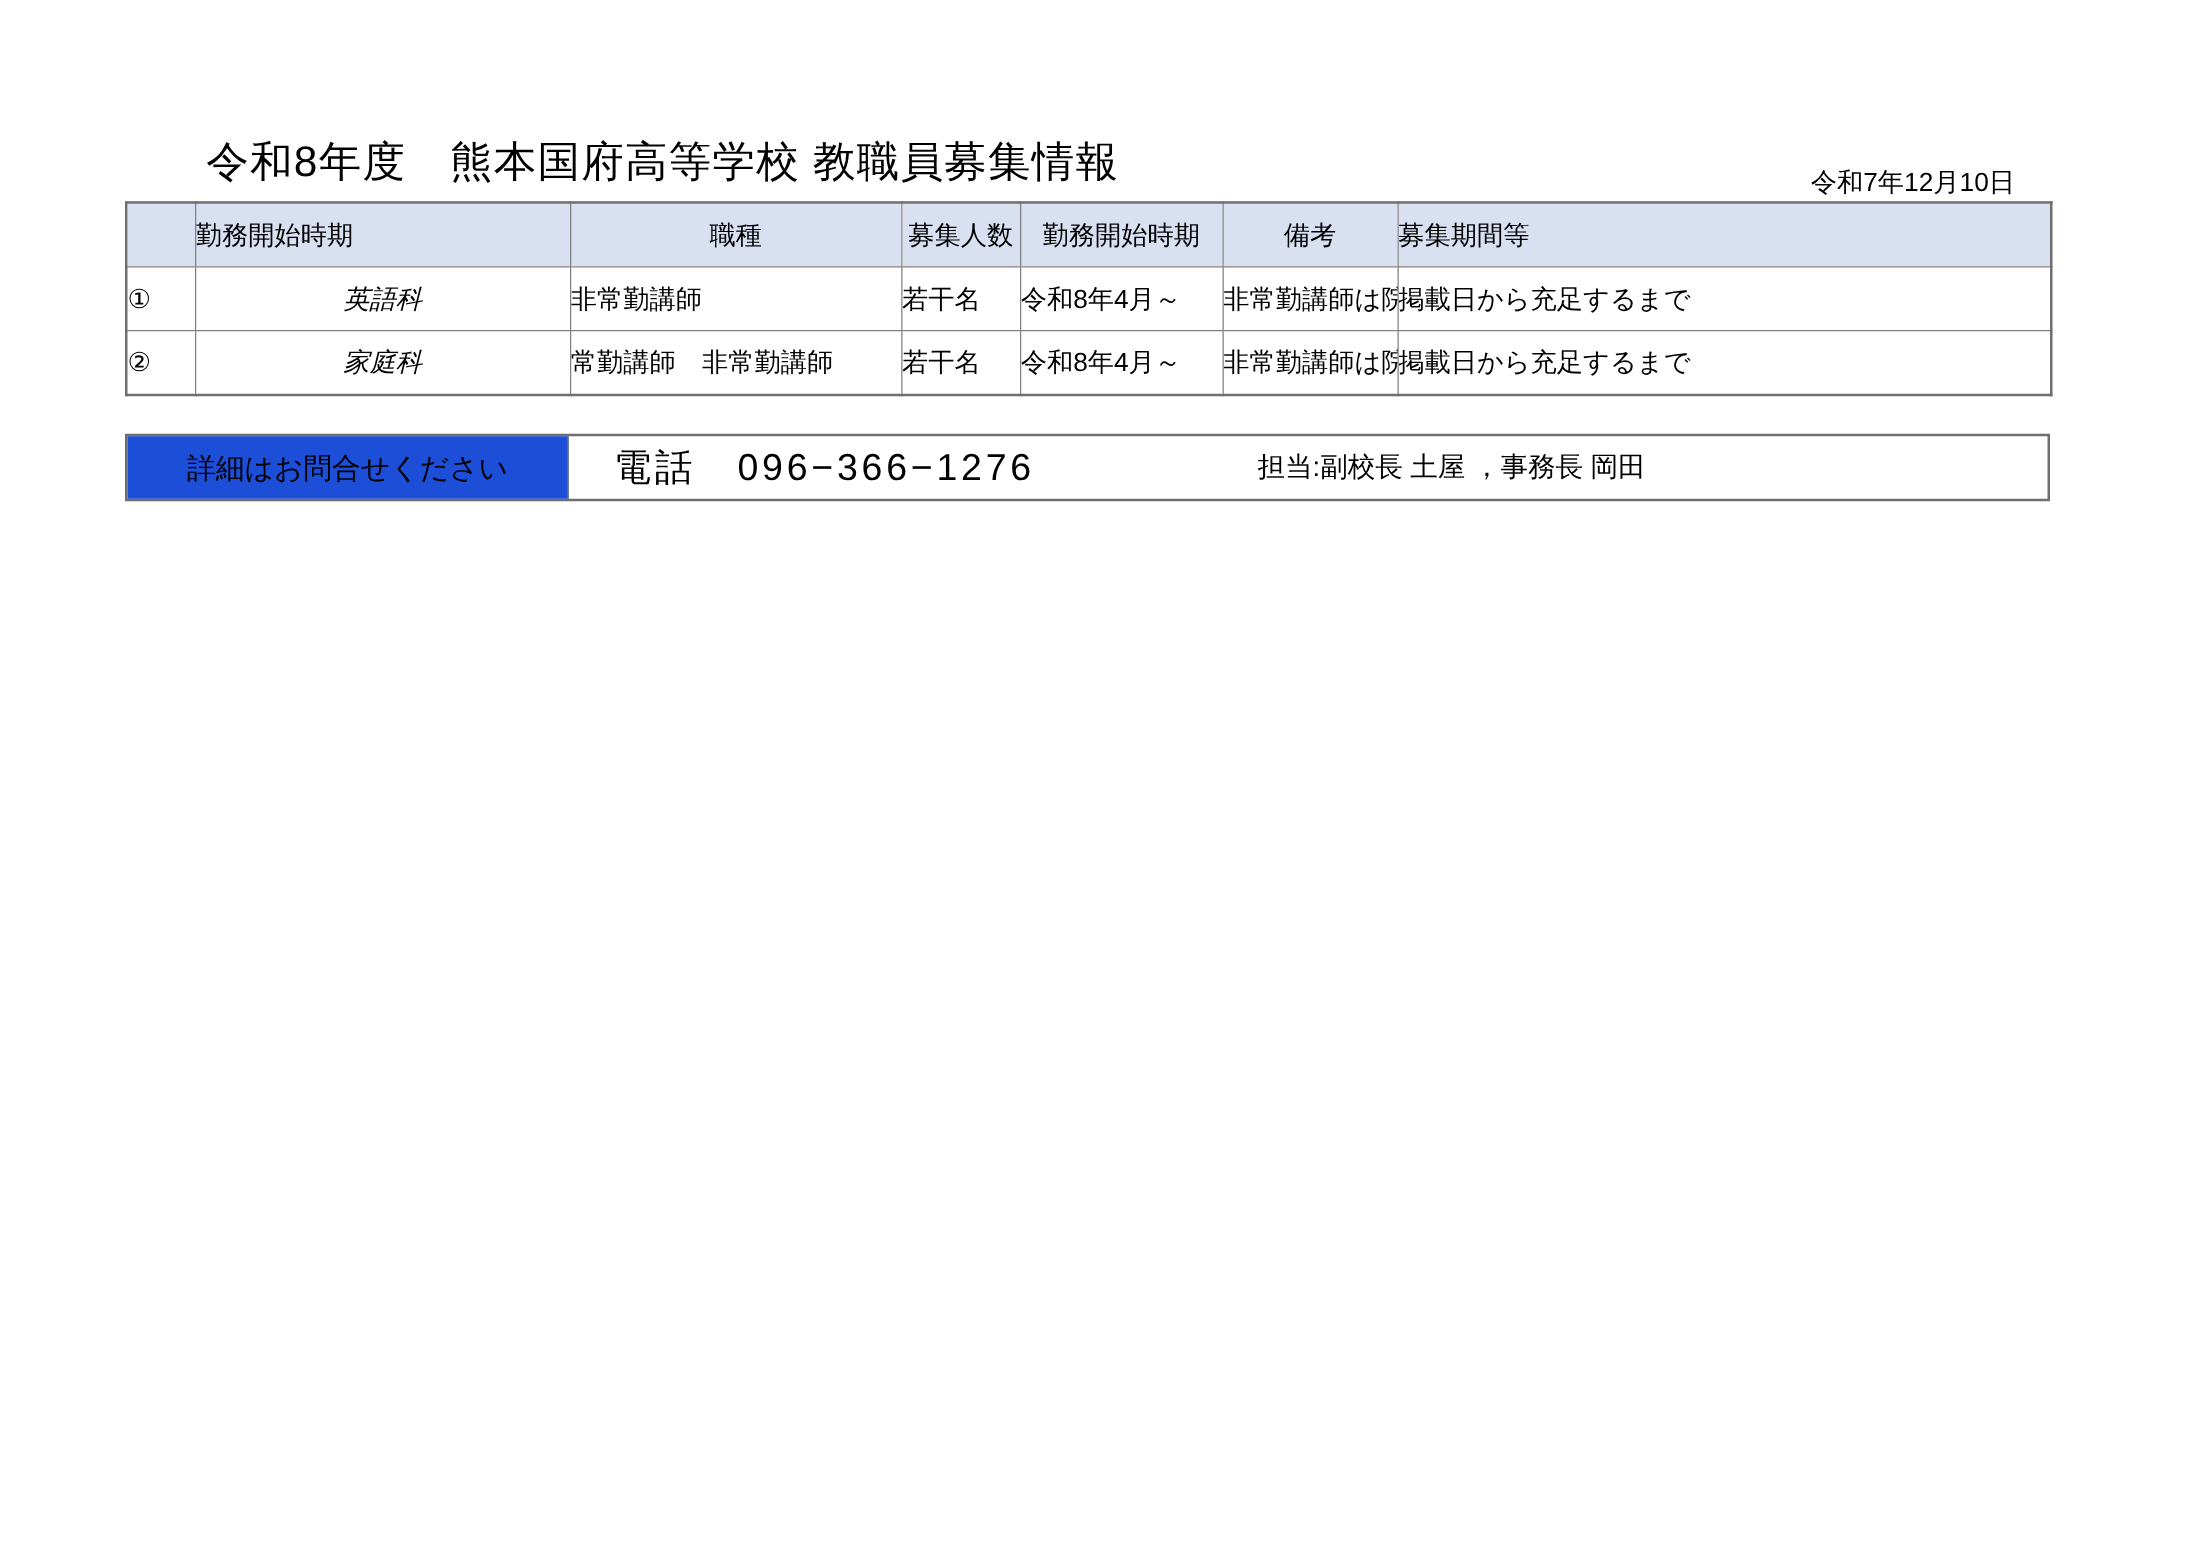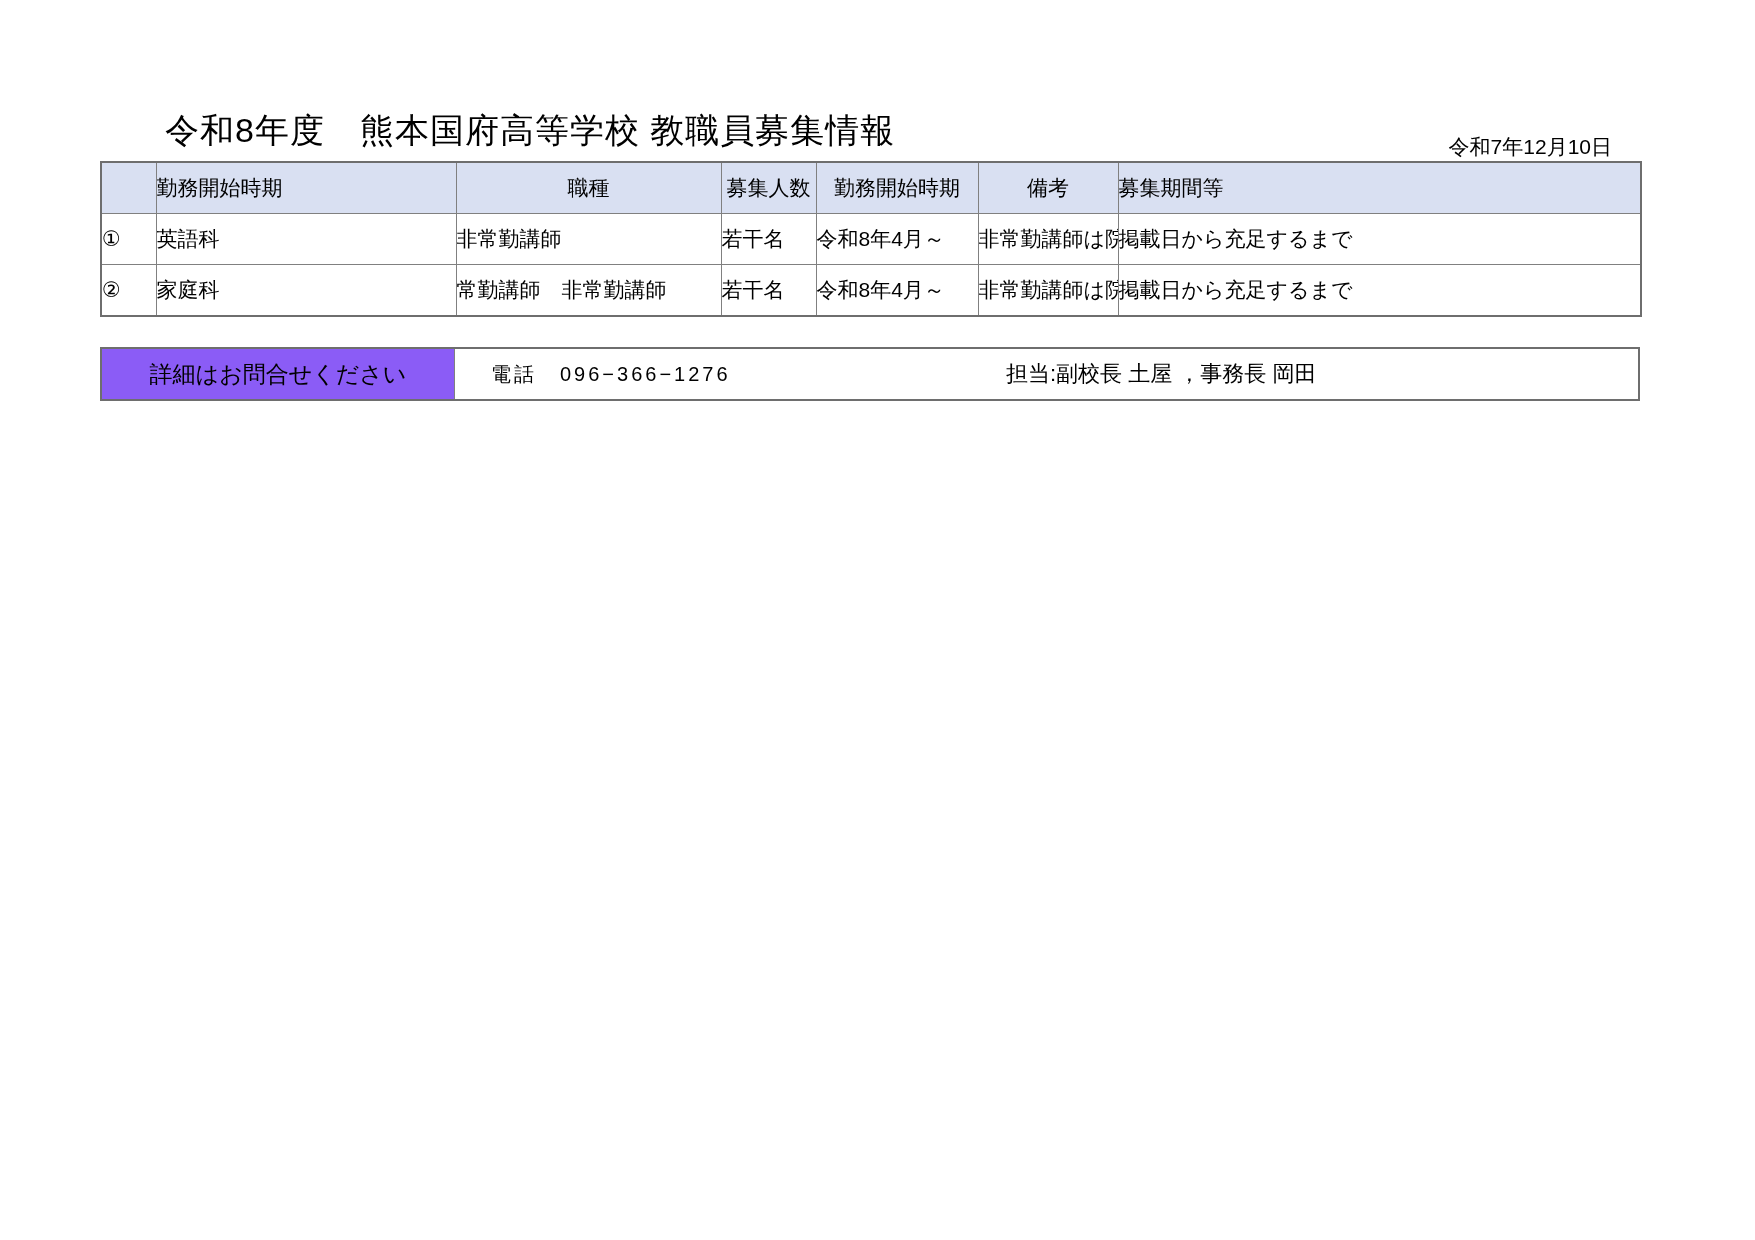--- a/index.html
+++ b/index.html
@@ -32,41 +32,41 @@
     height:50px;
     font-size:21px;font-weight:normal;
     padding:0;vertical-align:middle;
     white-space:pre;overflow:hidden;
   }
   table.main thead tr{background:#d9e0f2;}
   .ac{}
   .h-subject{text-align:left;padding-left:30px;}
   .h-note{text-align:center;}
   .h-period{text-align:left;padding-left:26px;}
-  .d-subject{text-align:left;padding-left:9px;}
+  .d-subject{text-align:center;padding-left:9px;font-style:italic;}
   .d-position{text-align:left;}
   .d-start{text-align:left;padding-left:10px;}
   .d-note{text-align:left;padding-left:4px;font-size:17px;}
   .d-period{text-align:left;padding-left:12px;font-family:Liberation Serif, serif;}
   .contact{
     position:absolute;left:100px;top:347px;width:1540px;height:54px;
     border:2px solid #6e6e6e;box-sizing:border-box;
     display:flex;align-items:stretch;background:#fff;
   }
   .contact-label{
     width:352px;flex:0 0 352px;
-    background:#8b5cf6;
+    background:#1d4ed8;
     border-right:1px solid #808080;
     display:flex;align-items:center;justify-content:center;
     font-size:23px;white-space:pre;
   }
   .contact-right{flex:1;display:flex;align-items:center;}
   .phone{
     padding-left:36px;width:515px;flex:0 0 515px;
-    font-size:20px;letter-spacing:3px;white-space:pre;
+    font-size:30px;letter-spacing:3px;white-space:pre;
   }
   .person{font-size:22px;white-space:pre;}
 </style>
 </head>
 <body>
 
 <div class="title">令和8年度　熊本国府高等学校 教職員募集情報</div>
 <div class="date">令和7年12月10日</div>
 
 <table class="main">

